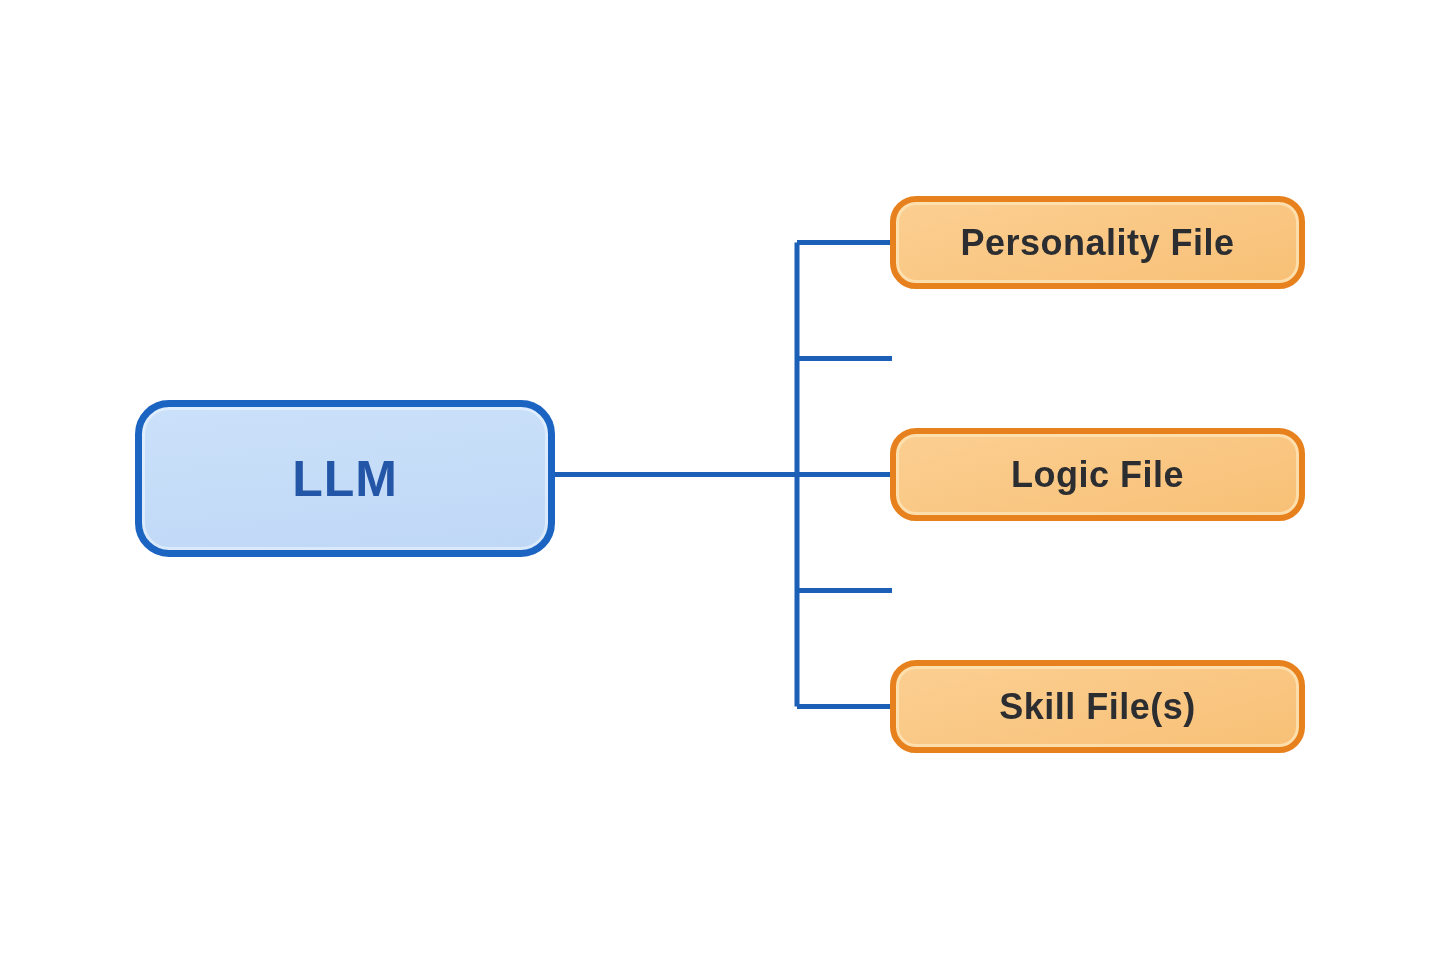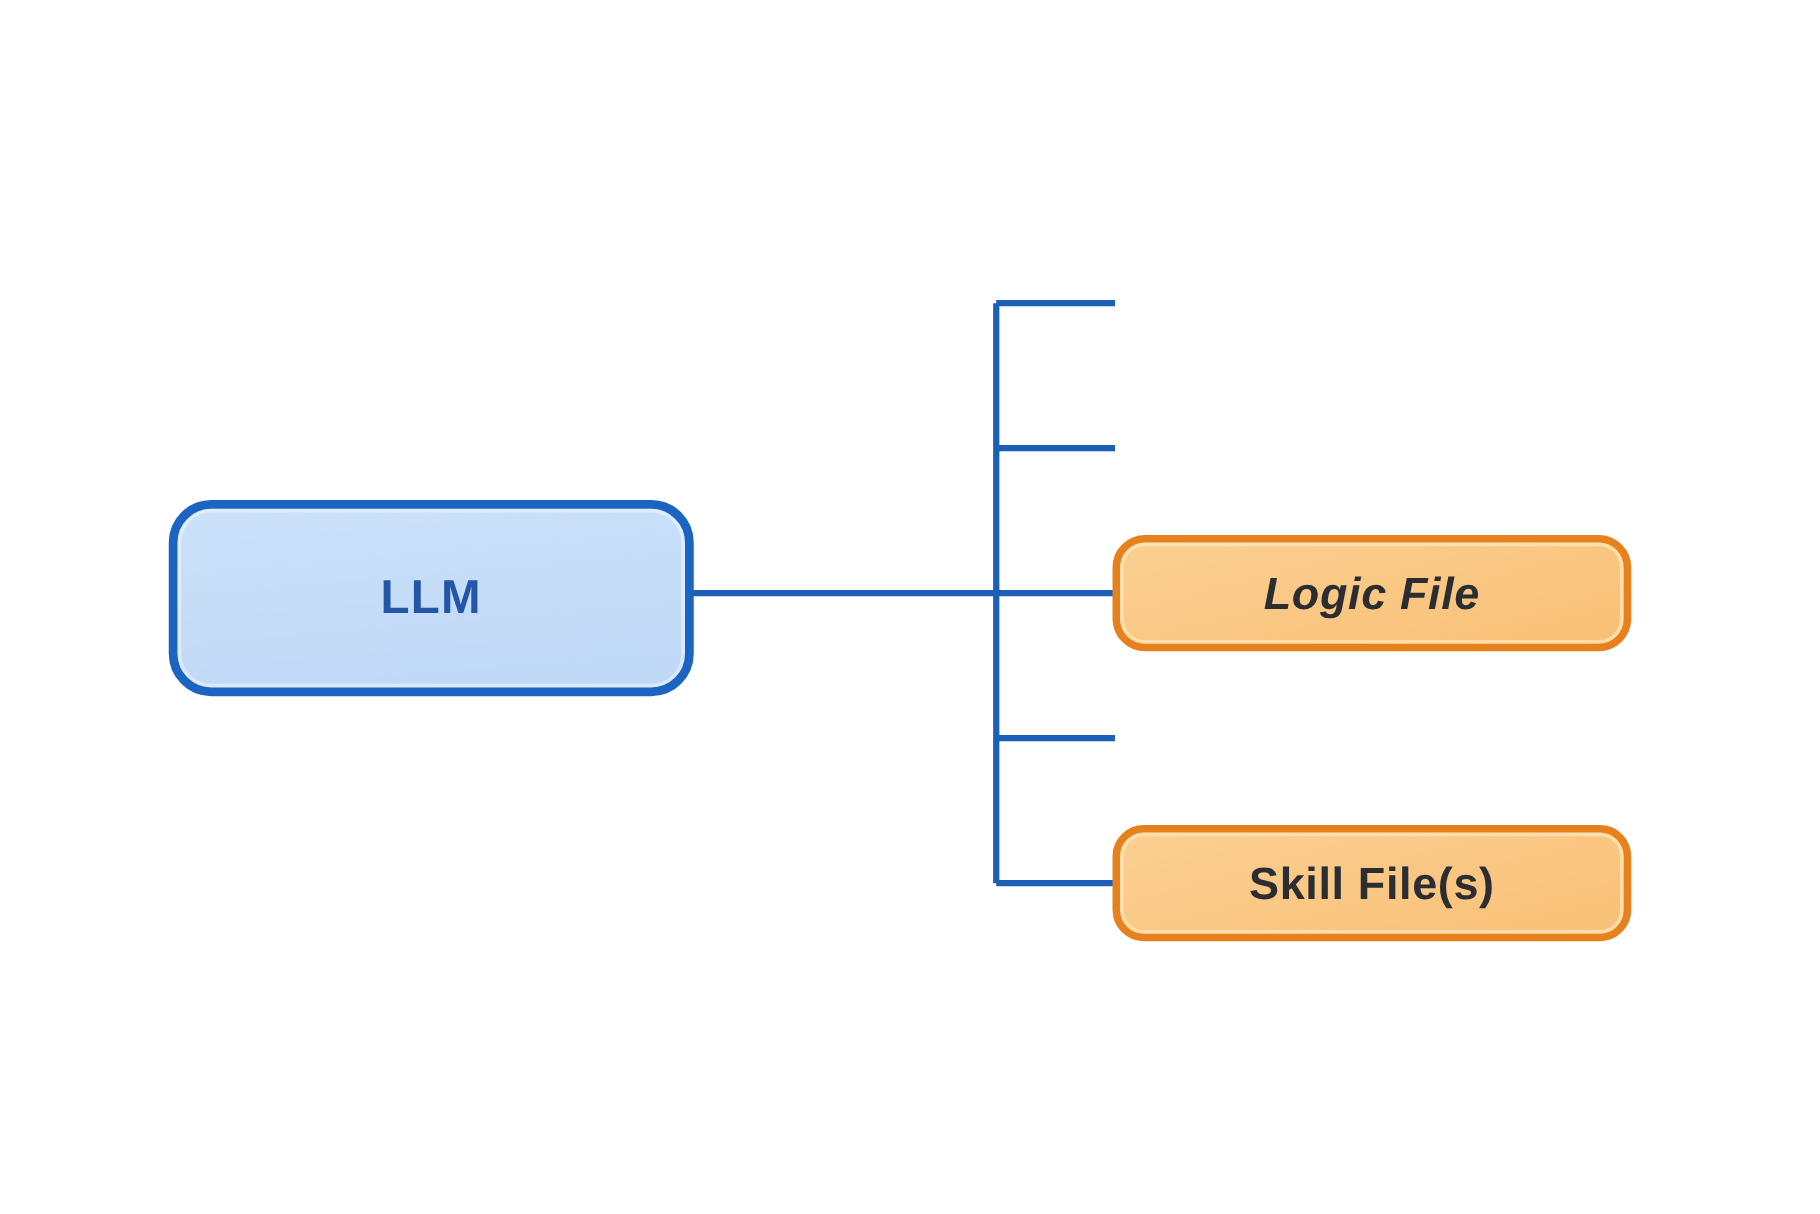--- a/index.html
+++ b/index.html
@@ -53,21 +53,21 @@
     left: 135px;
     top: 400px;
     width: 420px;
     height: 157px;
     background: linear-gradient(175deg, var(--root-fill-top), var(--root-fill-bottom));
     border: 7px solid var(--root-border);
     border-radius: 34px;
     box-shadow: inset 0 0 0 3px rgba(240, 248, 255, 0.55);
   }
   .node-root .label {
-    font-size: 38px;
+    font-size: 50px;
     font-weight: bold;
     color: var(--root-text);
     letter-spacing: 1px;
   }
   .node-child {
     left: 890px;
     width: 415px;
     height: 93px;
     background: linear-gradient(165deg, var(--child-fill-top), var(--child-fill-bottom));
     border: 6px solid var(--child-border);
@@ -75,23 +75,23 @@
     box-shadow: inset 0 0 0 3px rgba(255, 230, 185, 0.75);
   }
   .node-child .label {
     font-size: 36px;
     font-weight: bold;
     color: var(--child-text);
     letter-spacing: 0.5px;
   }
   .child-0 { top: 196px; }
   .child-1 { top: 312px; }
-  .child-2 { top: 428px; font-style: italic; }
+  .child-2 { top: 428px; }
   .child-3 { top: 544px; }
-  .child-4 { top: 660px; border-radius: 25px; }
+  .child-4 { top: 660px; }
 </style>
 </head>
 <body>
 
 <div class="canvas">
 
   <svg class="connectors" viewBox="0 0 1456 971" xmlns="http://www.w3.org/2000/svg" aria-hidden="true">
 
     <path class="connector" d="M 552 474.5 L 892 474.5"></path>
 
@@ -100,20 +100,23 @@
     <path class="connector" d="M 797 242.5 L 892 242.5"></path>
     <path class="connector" d="M 797 358.5 L 892 358.5"></path>
     <path class="connector" d="M 797 590.5 L 892 590.5"></path>
     <path class="connector" d="M 797 706.5 L 892 706.5"></path>
   </svg>
 
   <div class="node node-root">
     <span class="label">LLM</span>
   </div>
 
+  <div class="node node-child child-0">
+    <span class="label">Personality File</span>
+  </div>
 
 
   <div class="node node-child child-2">
     <span class="label">Logic File</span>
   </div>
 
 
   <div class="node node-child child-4">
     <span class="label">Skill File(s)</span>
   </div>

